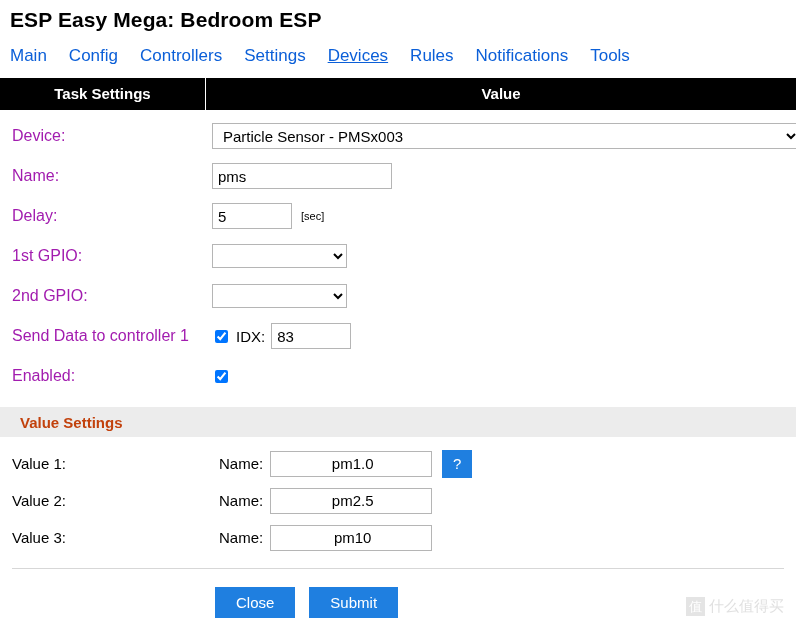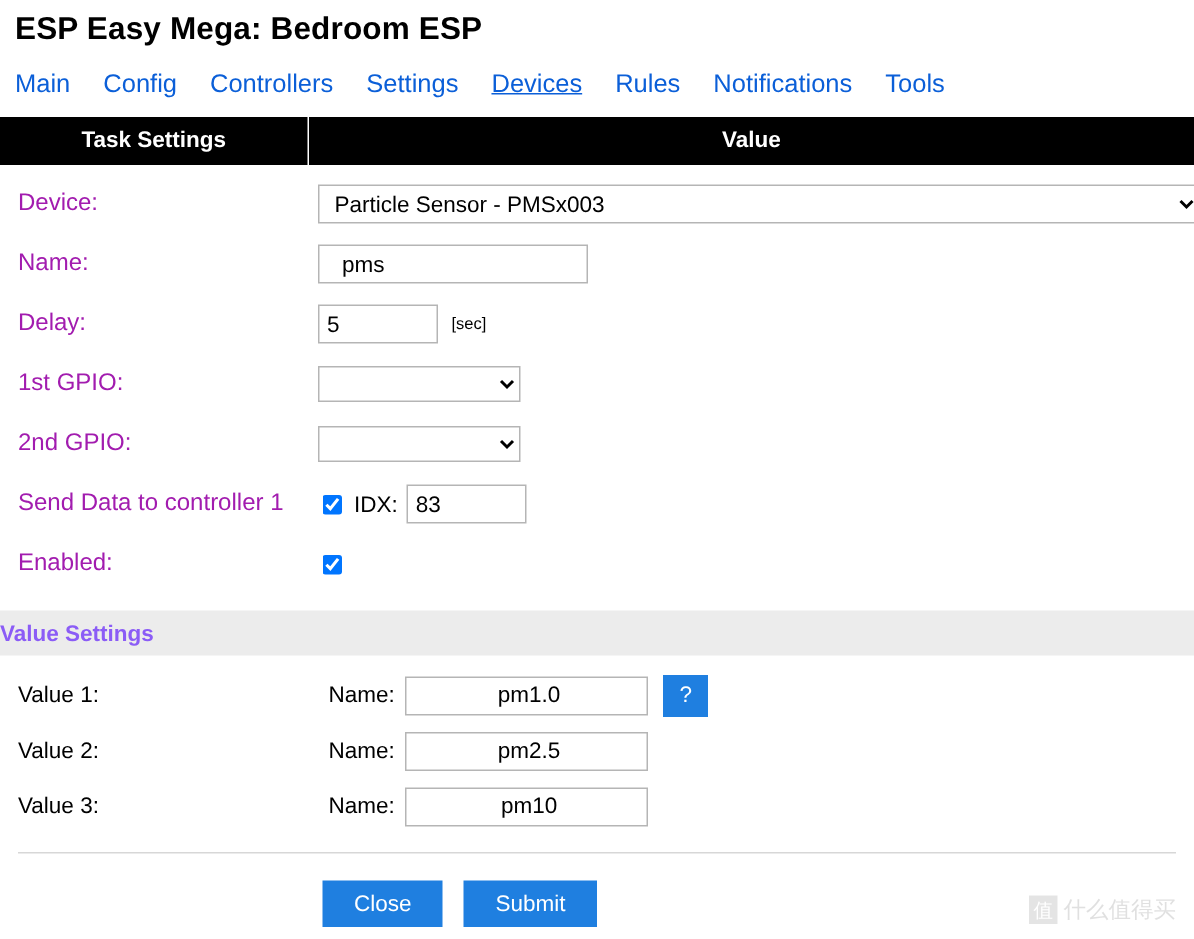--- a/index.html
+++ b/index.html
@@ -90,21 +90,21 @@
     padding: 2px 4px;
   }
   select.device-select {
     width: 588px;
     height: 26px;
     padding-left: 6px;
   }
   input.name-input {
     width: 180px;
     height: 26px;
-    padding-left: 15px;
+    padding-left: 5px;
   }
   input.delay-input {
     width: 80px;
     height: 26px;
     padding-left: 5px;
   }
   select.gpio-select {
     width: 135px;
     height: 24px;
   }
@@ -141,24 +141,24 @@
     margin-left: 10px;
     cursor: pointer;
     font-family: "Liberation Sans", sans-serif;
   }
   
   .section-bar {
     background: #ececec;
     height: 30px;
     display: flex;
     align-items: center;
-    padding-left: 0;
+    padding-left: 20px;
     font-size: 15px;
     font-weight: bold;
-    color: #8b5cf6;
+    color: #c2410c;
     margin-top: 14px;
   }
   .value-row {
     display: flex;
     align-items: center;
     height: 37px;
     padding-left: 12px;
   }
   .value-row .v-label {
     width: 207px;

